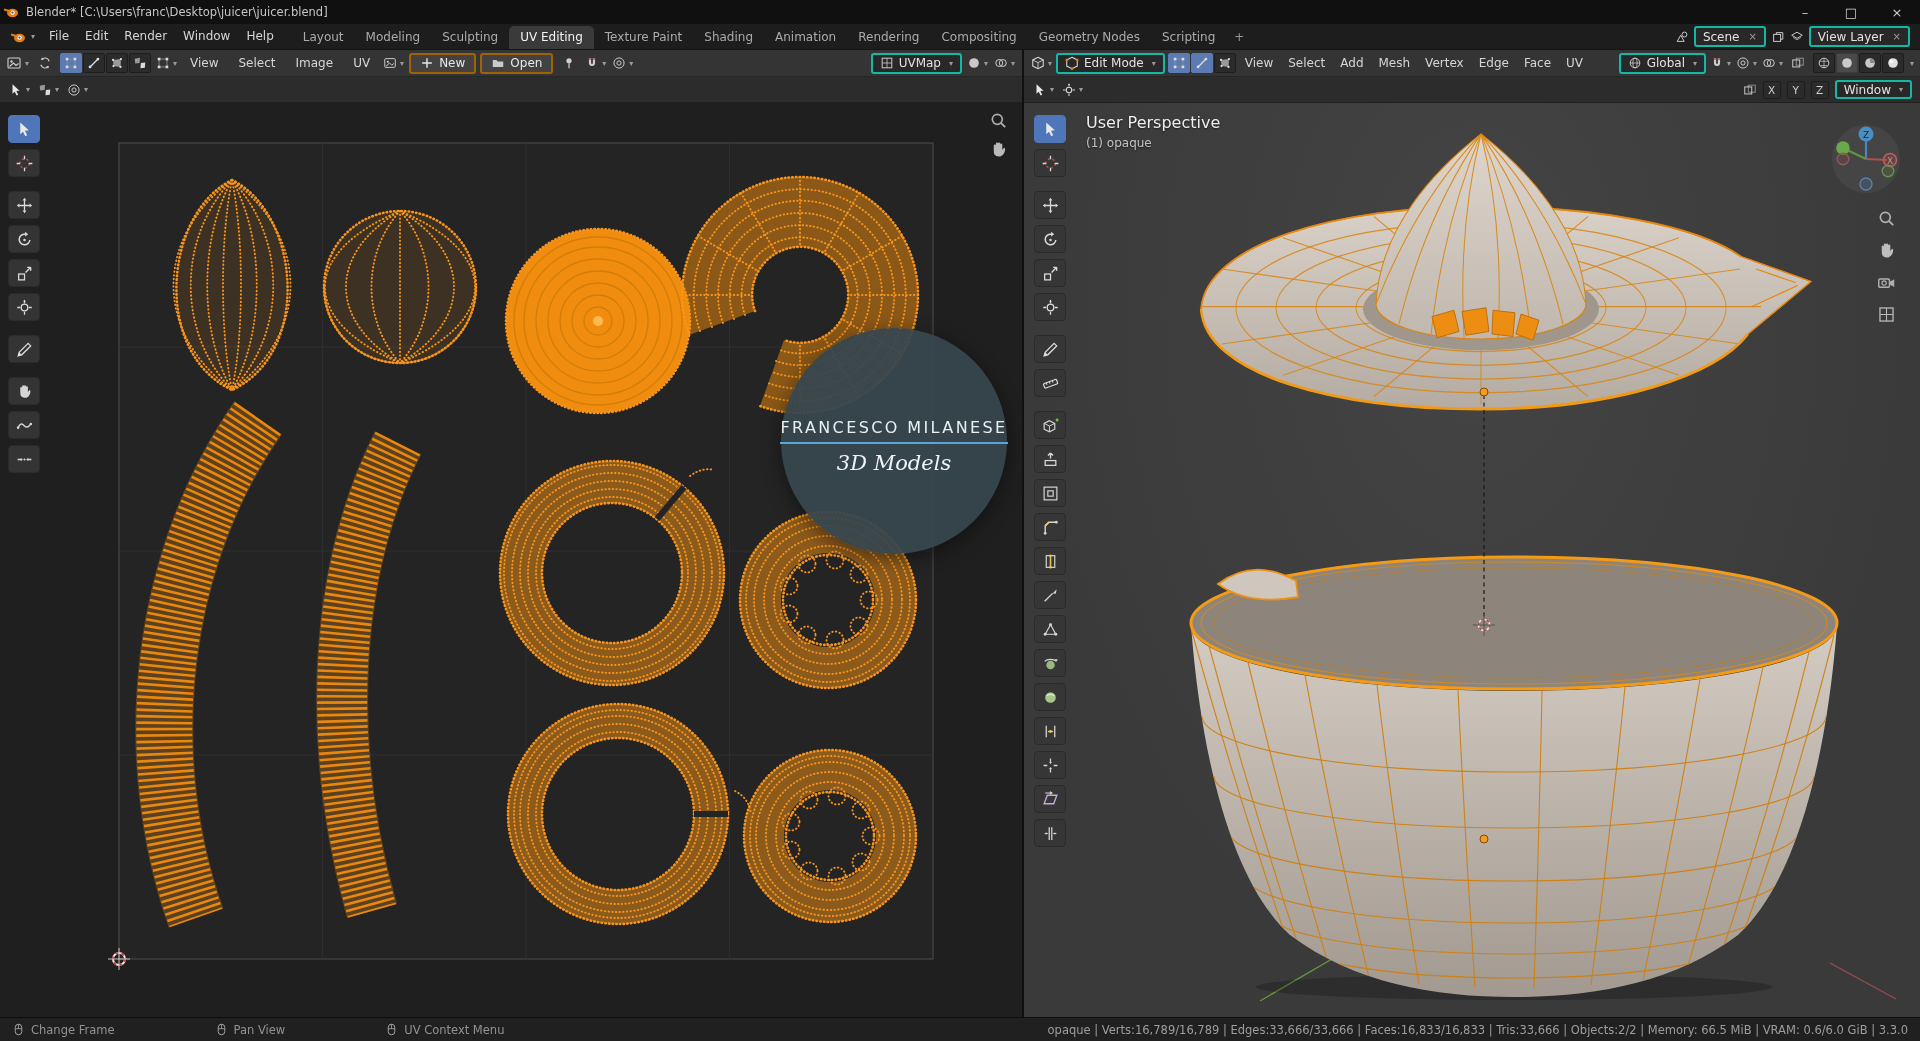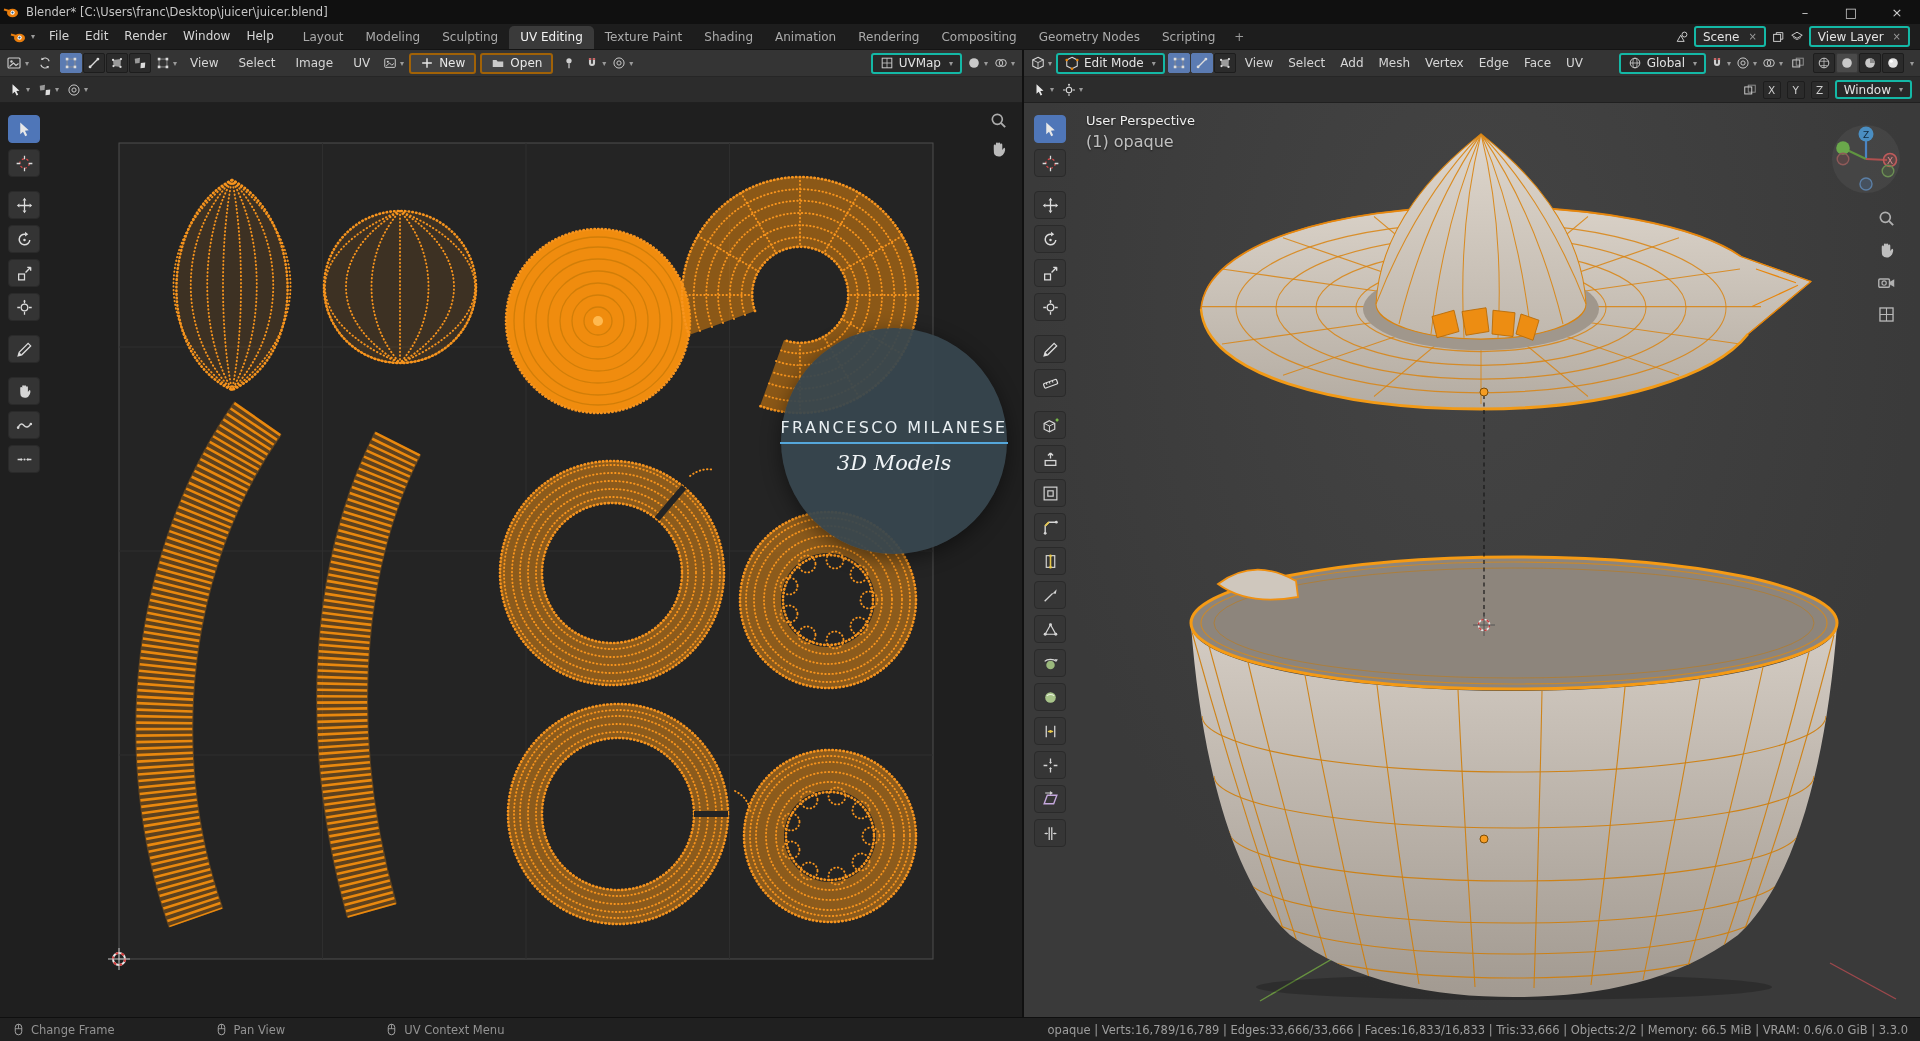--- a/index.html
+++ b/index.html
@@ -77,22 +77,22 @@
              border-bottom:2px solid #55a7db; padding-bottom:5px; white-space:nowrap; }
   .fm-tagline { font-family:"DejaVu Serif","Liberation Serif",serif; font-style:italic; font-size:21px;
                 color:#f0f4f6; margin-top:7px; }
   .stock-banner { position:absolute; left:783px; top:454px; width:224px; height:36px;
                   background:rgba(48,56,30,0.9); z-index:3; display:flex; align-items:center; justify-content:center;
                   font-family:"DejaVu Serif","Liberation Serif",serif; font-style:italic; font-weight:bold;
                   font-size:23px; color:#c9dc35; letter-spacing:1px; }
 
   
   .view-label { position:absolute; left:62px; top:10px; z-index:5; text-shadow:0 1px 2px rgba(0,0,0,.6); }
-  .view-label .l1 { font-size:13px; color:rgba(255,255,255,.92); }
-  .view-label .l2 { font-size:16px; color:rgba(255,255,255,.70); margin-top:4px; }
+  .view-label .l1 { font-size:16px; color:rgba(255,255,255,.92); }
+  .view-label .l2 { font-size:12px; color:rgba(255,255,255,.70); margin-top:4px; }
   .nav-gizmo { position:absolute; right:18px; top:20px; width:72px; height:72px; z-index:5; }
   .side-icons { position:absolute; right:24px; top:106px; display:flex; flex-direction:column; gap:13px;
                 opacity:.85; z-index:5; }
   .axisbtn { min-width:18px; height:18px; background:#2b2b2b; border:1px solid #1d1d1d; border-radius:2px;
              font-size:10.5px; color:#cfcfcf; display:inline-flex; align-items:center; justify-content:center;
              padding:0 3px; }
 
   
   .statusbar { position:absolute; left:0; right:0; bottom:0; height:24px; background:#202020;
                border-top:1px solid #0f0f0f; display:flex; align-items:center; padding:0 12px;

